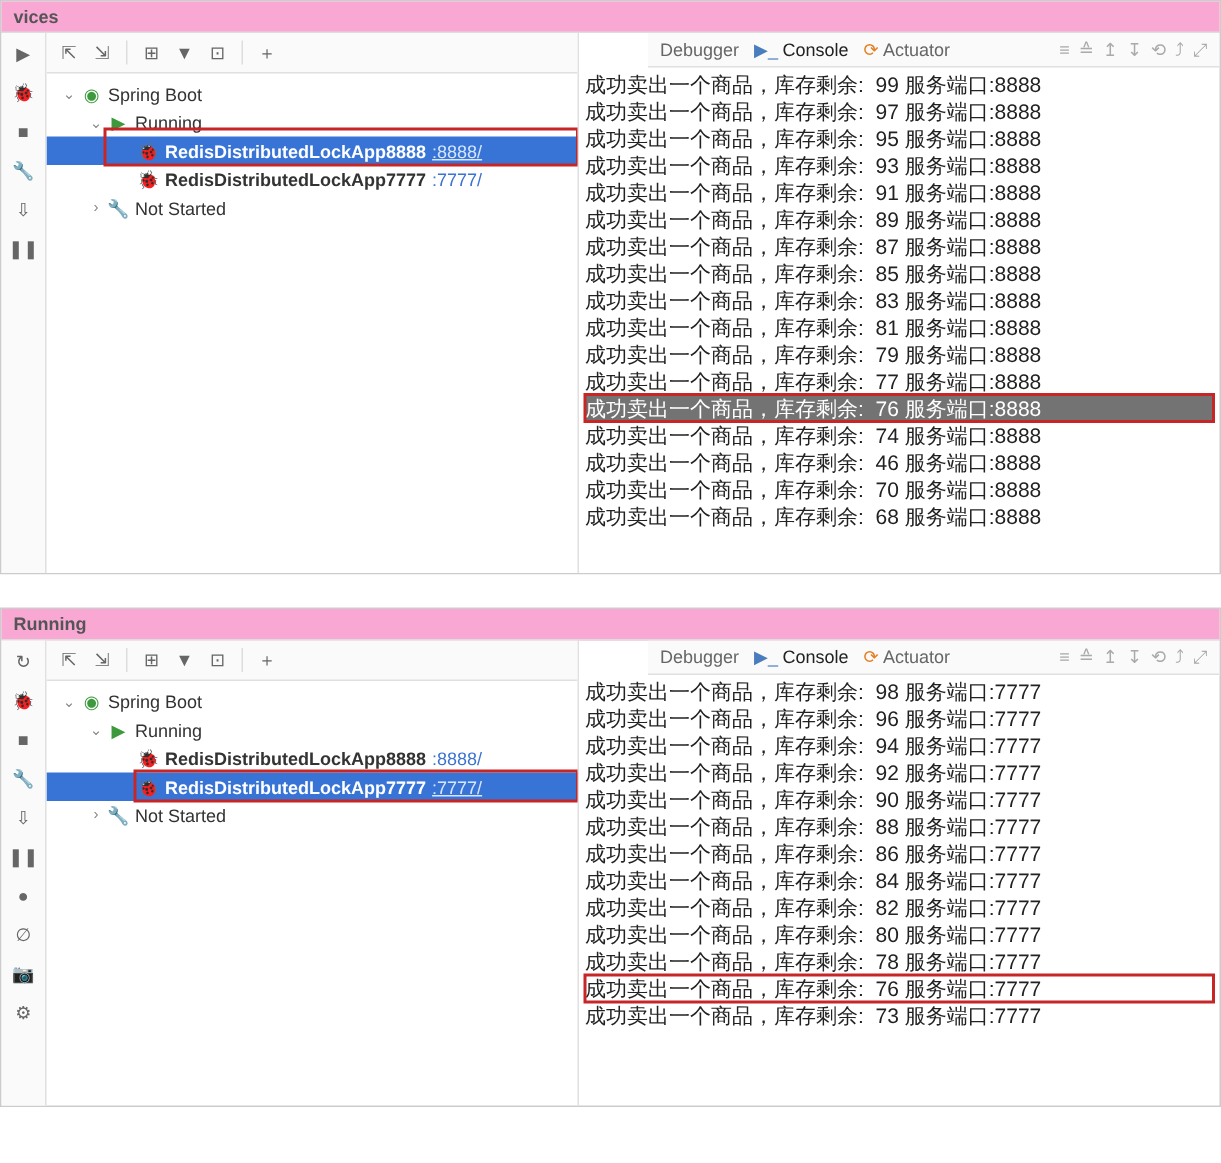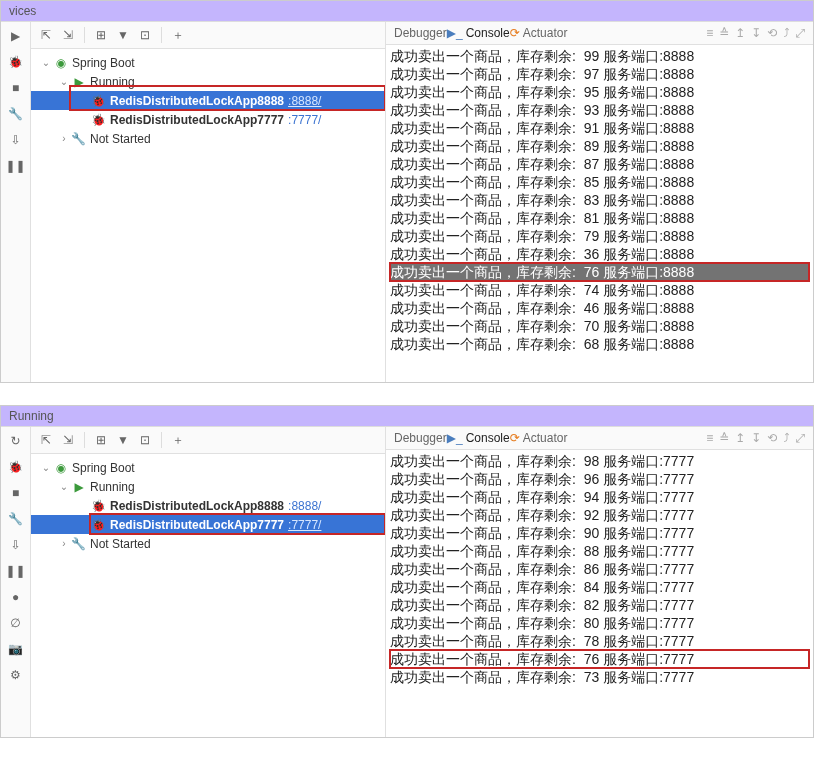--- a/index.html
+++ b/index.html
@@ -1,18 +1,18 @@
 <!DOCTYPE html>
 <html><head>
 <meta charset="utf-8">
 <style>
 * { margin: 0; padding: 0; box-sizing: border-box; font-family: "Segoe UI", Arial, sans-serif; }
 body { background: #fff; font-size: 12px; color: #333; width: 814px; }
 .panel-section { border: 1px solid #ccc; background: #fff; }
-.title-bar { font-size: 12px; padding: 3px 8px; border-bottom: 1px solid #ddd; background: #c4b5fd; color: #555; }
+.title-bar { font-size: 12px; padding: 3px 8px; border-bottom: 1px solid #ddd; background: #f9a8d4; color: #555; font-weight: bold; }
 .main-area { display: flex; height: 360px; }
 .left-col { width: 30px; border-right: 1px solid #e0e0e0; display: flex; flex-direction: column; align-items: center; padding-top: 6px; gap: 10px; background: #fafafa; }
 .left-col .ico { width: 16px; height: 16px; display: flex; align-items: center; justify-content: center; font-size: 12px; color: #666; cursor: pointer; }
 .green { color: #3c9a3c; }
 .red { color: #c94b4b; }
 .blue { color: #4a7dbd; }
 .grey { color: #888; }
 .tree-panel { width: 355px; border-right: 1px solid #e0e0e0; overflow: hidden; }
 .toolbar { display: flex; align-items: center; gap: 4px; padding: 4px 6px; border-bottom: 1px solid #e0e0e0; background: #fafafa; }
 .tb-btn { display: inline-flex; align-items: center; justify-content: center; width: 18px; height: 18px; color: #666; cursor: pointer; font-size: 12px; }
@@ -20,21 +20,21 @@
 .tree { padding: 4px 0; }
 .tree-row { display: flex; align-items: center; height: 19px; white-space: nowrap; cursor: pointer; }
 .tree-row.selected { background: #3874d6; color: #fff; }
 .tree-row.boxed { position: relative; }
 .red-box { position: absolute; border: 2px solid #c62626; pointer-events: none; }
 .arrow { width: 14px; display: inline-flex; justify-content: center; color: #888; font-size: 10px; }
 .ticon { width: 16px; display: inline-flex; justify-content: center; margin-right: 3px; }
 .link { color: #3b73d1; }
 .tree-row.selected .link { color: #d6e6ff; text-decoration: underline; }
 .console-panel { flex: 1; overflow: hidden; }
-.tabs { display: flex; align-items: center; padding: 4px 8px; border-bottom: 1px solid #e0e0e0; background: #fafafa; }
+.tabs { display: flex; align-items: center; gap: 10px; padding: 4px 8px; border-bottom: 1px solid #e0e0e0; background: #fafafa; margin-left: 46px; }
 .tab { display: flex; align-items: center; gap: 3px; color: #666; font-size: 12px; cursor: pointer; }
 .tab.active { color: #222; font-weight: 500; }
 .tab-actions { margin-left: auto; display: flex; gap: 6px; color: #aaa; }
 .console-lines { padding: 2px 4px; font-family: "Microsoft YaHei", sans-serif; font-size: 14px; line-height: 18px; color: #222; overflow: hidden; }
 .cline { white-space: pre; }
 .cline.hilite { background: #737373; color: #fff; }
 .red-outline { outline: 2px solid #c62626; outline-offset: -1px; }
 .divider { height: 22px; background: #fff; }
 </style>
 </head>
@@ -121,21 +121,21 @@
         <div class="cline">成功卖出一个商品，库存剩余:  97 服务端口:8888</div>
         <div class="cline">成功卖出一个商品，库存剩余:  95 服务端口:8888</div>
         <div class="cline">成功卖出一个商品，库存剩余:  93 服务端口:8888</div>
         <div class="cline">成功卖出一个商品，库存剩余:  91 服务端口:8888</div>
         <div class="cline">成功卖出一个商品，库存剩余:  89 服务端口:8888</div>
         <div class="cline">成功卖出一个商品，库存剩余:  87 服务端口:8888</div>
         <div class="cline">成功卖出一个商品，库存剩余:  85 服务端口:8888</div>
         <div class="cline">成功卖出一个商品，库存剩余:  83 服务端口:8888</div>
         <div class="cline">成功卖出一个商品，库存剩余:  81 服务端口:8888</div>
         <div class="cline">成功卖出一个商品，库存剩余:  79 服务端口:8888</div>
-        <div class="cline">成功卖出一个商品，库存剩余:  36 服务端口:8888</div>
+        <div class="cline">成功卖出一个商品，库存剩余:  77 服务端口:8888</div>
         <div class="cline hilite red-outline">成功卖出一个商品，库存剩余:  76 服务端口:8888</div>
         <div class="cline">成功卖出一个商品，库存剩余:  74 服务端口:8888</div>
         <div class="cline">成功卖出一个商品，库存剩余:  46 服务端口:8888</div>
         <div class="cline">成功卖出一个商品，库存剩余:  70 服务端口:8888</div>
         <div class="cline">成功卖出一个商品，库存剩余:  68 服务端口:8888</div>
       </div>
     </div>
   </div>
 </div>
 

